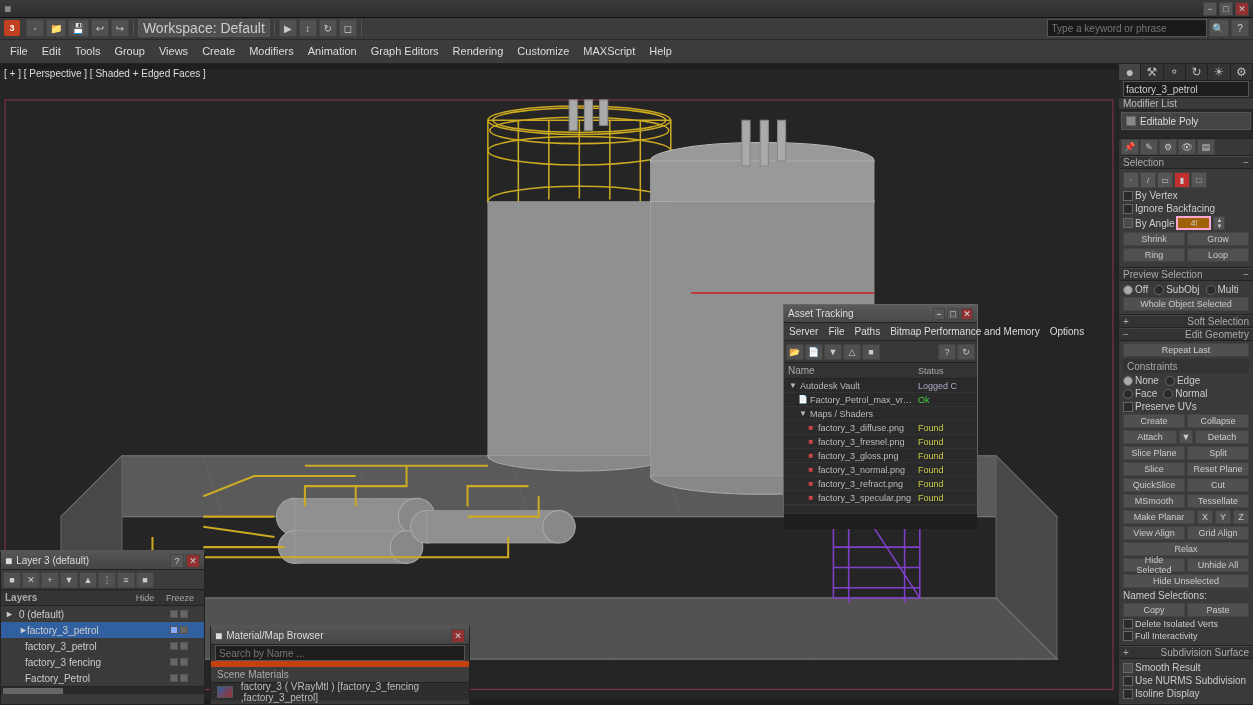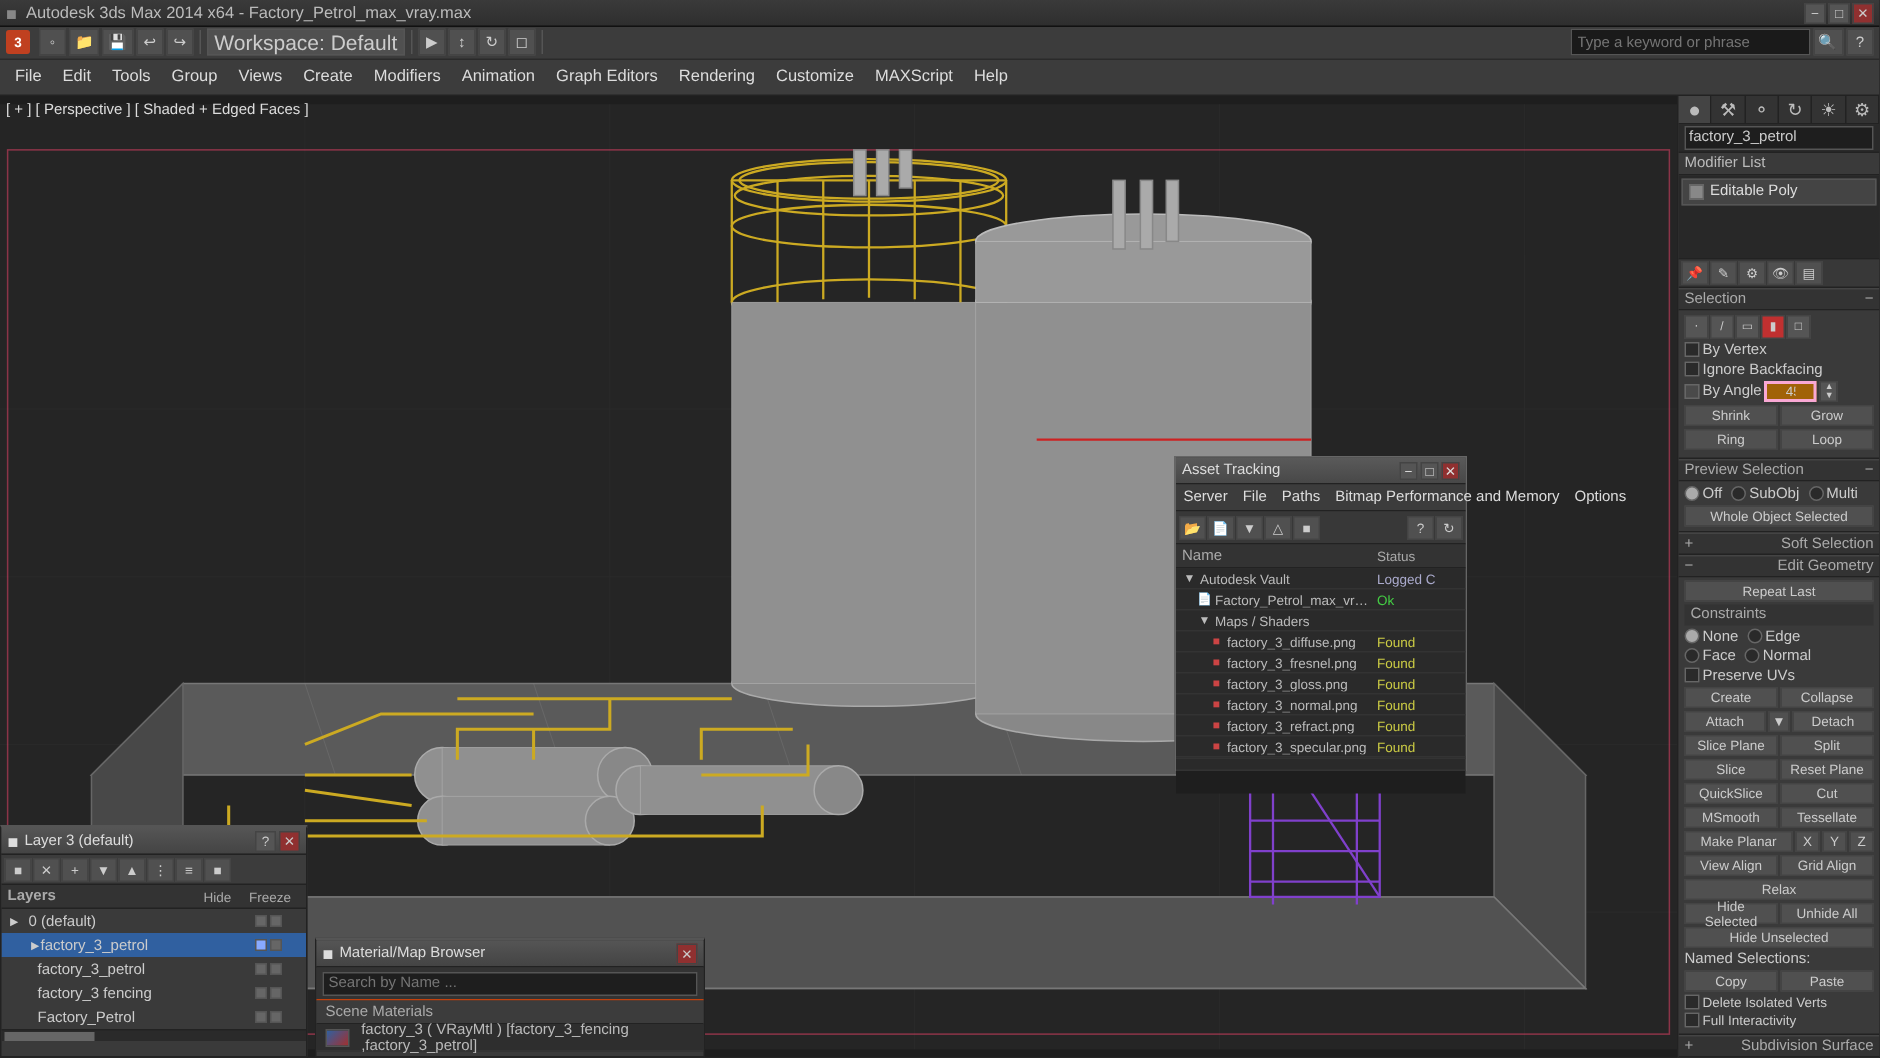--- a/index.html
+++ b/index.html
@@ -427,23 +427,23 @@
       background: linear-gradient(to bottom, #555, #444);
       display: flex; align-items: center; justify-content: space-between;
       padding: 0 4px;
       font-size: 10px;
       color: #ddd;
       border-bottom: 1px solid #222;
     }
     #mat-search {
       height: 22px;
       background: #333;
-      border-bottom: 1px solid #c2410c;
-      padding: 0 4px;
-      display: flex; align-items: center;
+      border-bottom: 6px solid #c2410c;
+      padding: 0 4px;
+      display: flex; 
     }
     #mat-search input {
       flex: 1;
       height: 16px;
       background: #1e1e1e;
       border: 1px solid #555;
       color: #ccc;
       font-size: 10px;
       padding: 0 3px;
     }
@@ -560,21 +560,20 @@
       background: #1e1e1e;
       border-top: 1px solid #333;
     }
   </style>
 </head>
 <body>
 
 <div id="title-bar">
   <div id="title-bar-left">
     <span style="font-size:12px; color:#888;">■</span>
-    <span id="app-title">Autodesk 3ds Max 2014 x64 - Factory_Petrol_max_vray.max</span>
   </div>
   <div id="title-bar-right">
     <div class="title-btn">−</div>
     <div class="title-btn">□</div>
     <div class="title-btn" style="background:#903030;">✕</div>
   </div>
 </div>
 
 <div id="toolbar-area">
   <div id="toolbar-row1">
@@ -1112,14 +1111,28 @@
       <div class="rp-row">
         <div class="rp-checkbox"></div>
         <span style="font-size:9px;">Full Interactivity</span>
       </div>
     </div>
 
     <div class="rp-section-label">
       <span>+</span>
       <span>Subdivision Surface</span>
     </div>
+    <div class="rp-section-content">
+      <div class="rp-row">
+        <div class="rp-checkbox checked"></div>
+        <span>Smooth Result</span>
+      </div>
+      <div class="rp-row">
+        <div class="rp-checkbox"></div>
+        <span>Use NURMS Subdivision</span>
+      </div>
+      <div class="rp-row">
+        <div class="rp-checkbox"></div>
+        <span>Isoline Display</span>
+      </div>
+    </div>
   </div>
 </div>
 
 </body></html>

